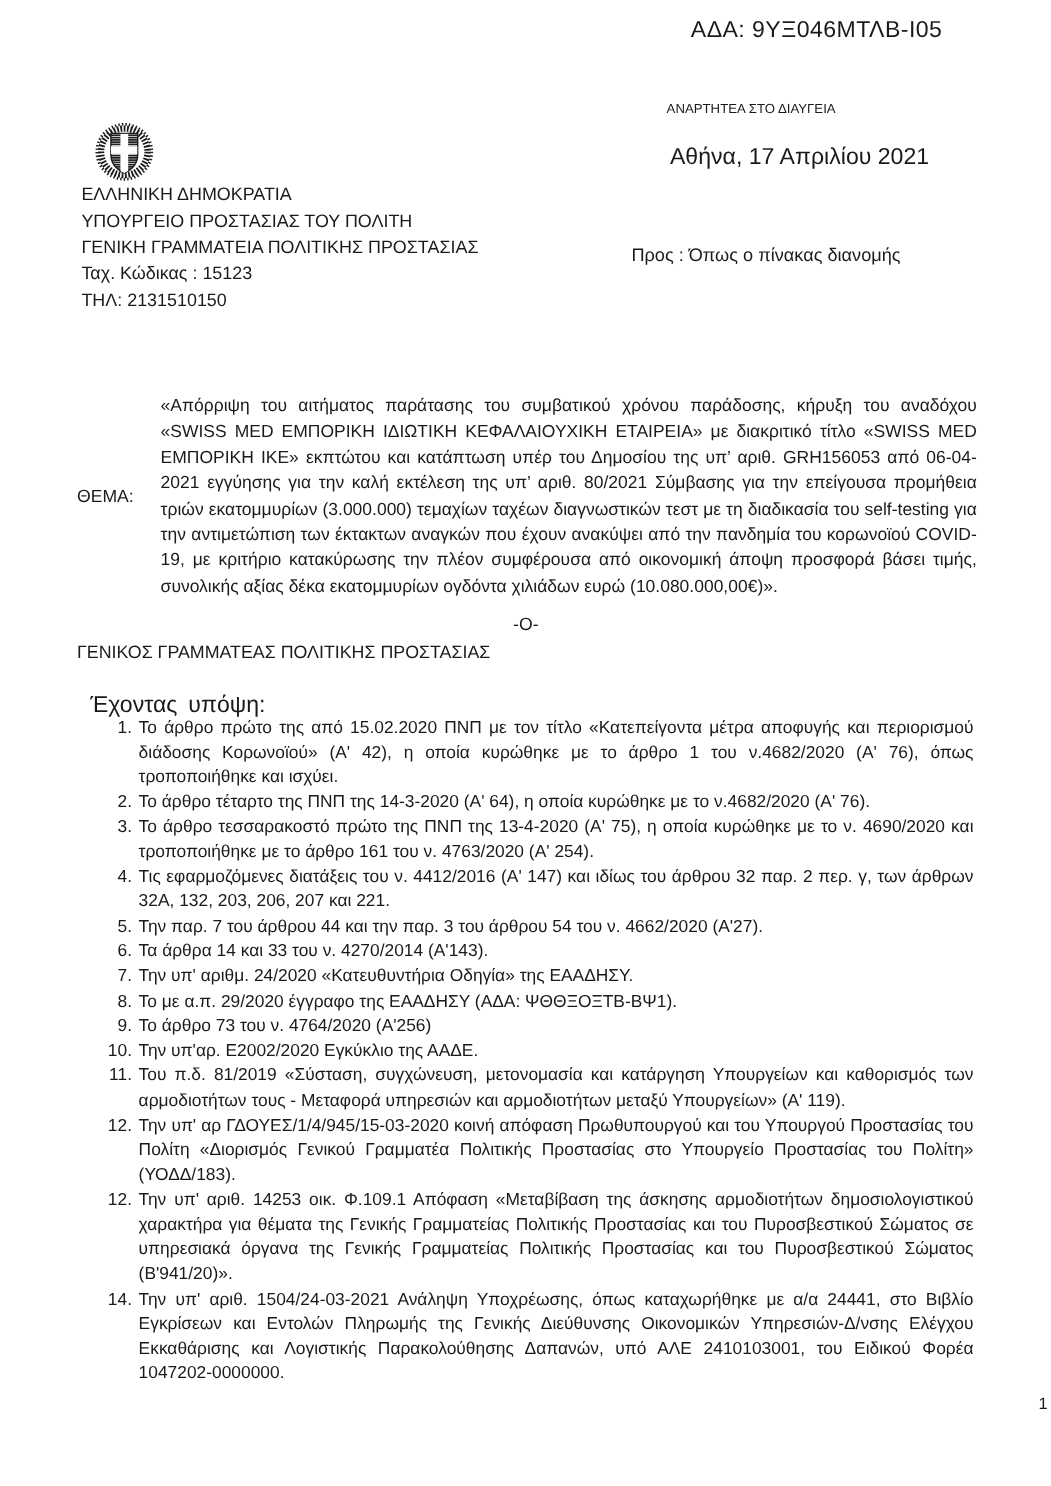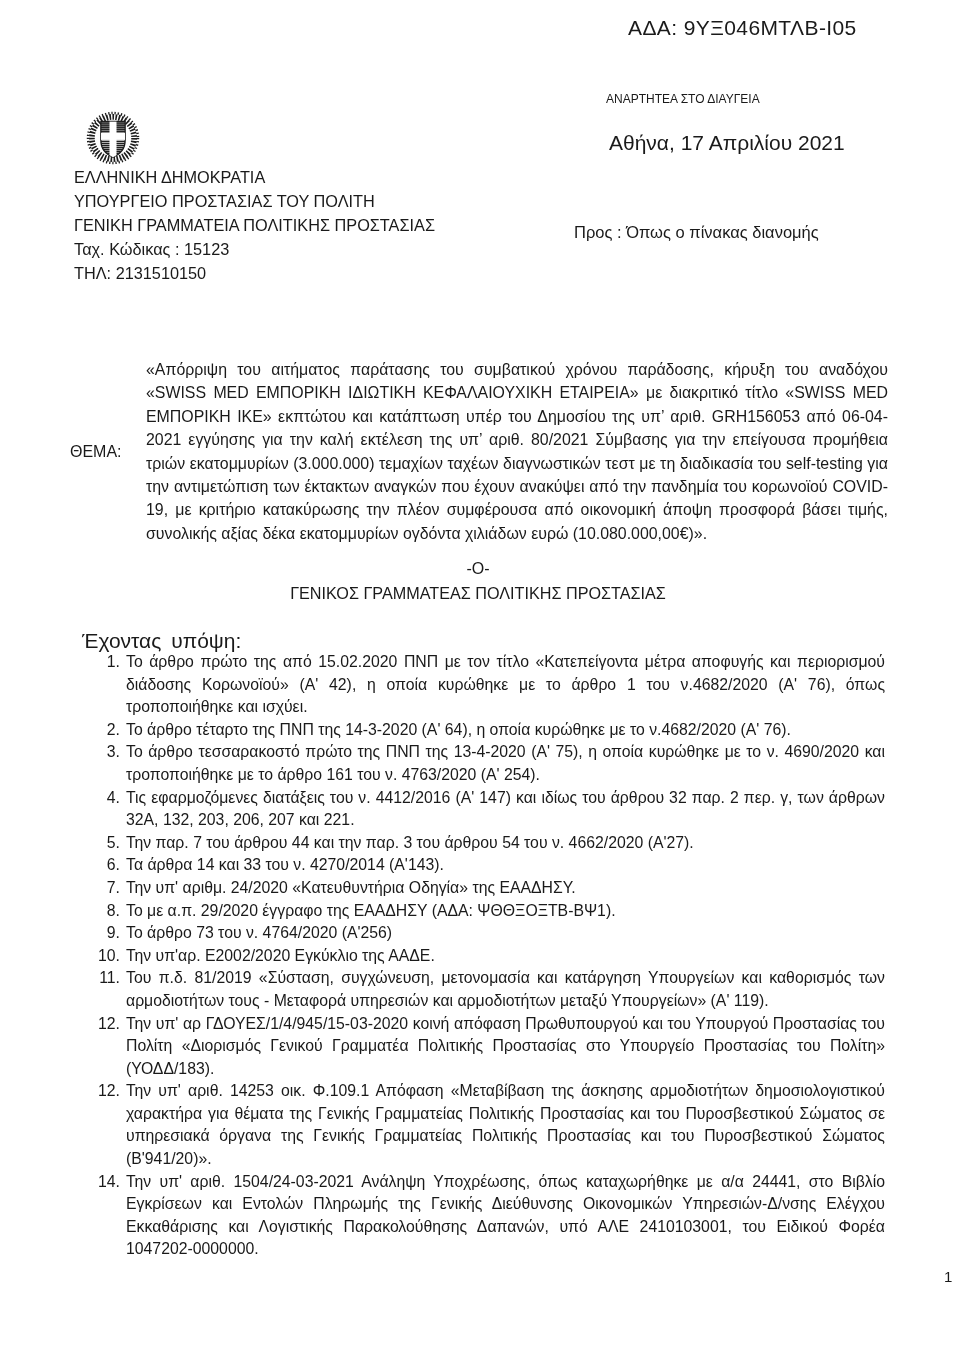--- a/index.html
+++ b/index.html
@@ -13,21 +13,21 @@
   .posted{left:606px;top:92px;font-size:12px;white-space:nowrap;}
   .dateline{left:609px;top:131px;font-size:21px;white-space:nowrap;}
   .emblem{left:80px;top:106px;width:66px;height:64px;}
   .agency{left:74px;top:166px;font-size:16.3px;line-height:23.9px;white-space:nowrap;}
   .protocol{text-decoration:underline;}
   .pros{left:574px;top:223px;font-size:16.5px;font-weight:normal;white-space:nowrap;}
   .subject{left:70px;top:358px;width:818px;display:flex;align-items:center;}
   .subject-label{flex:0 0 76px;font-size:16px;line-height:23.4px;}
   .subject-text{flex:1;font-size:15.9px;line-height:23.4px;text-align:justify;}
   .issuer-dash{left:70px;top:560px;width:816px;text-align:center;font-size:16px;}
-  .issuer-title{left:70px;top:584px;width:816px;text-align:center;font-size:16.2px;}
+  .issuer-title{left:70px;top:584px;width:816px;text-align:left;font-size:16.2px;}
   .having{left:82px;top:629px;font-size:21px;word-spacing:4px;}
   .list{left:95px;top:651px;width:790px;}
   .li{display:flex;align-items:flex-start;}
   .num{flex:0 0 25px;text-align:right;margin-right:6px;font-size:15.8px;line-height:22.6px;}
   .txt{flex:1;font-size:15.8px;line-height:22.6px;text-align:justify;}
   .pageno{left:944px;top:1268px;font-size:15px;}
 </style>
 </head>
 <body>
 

